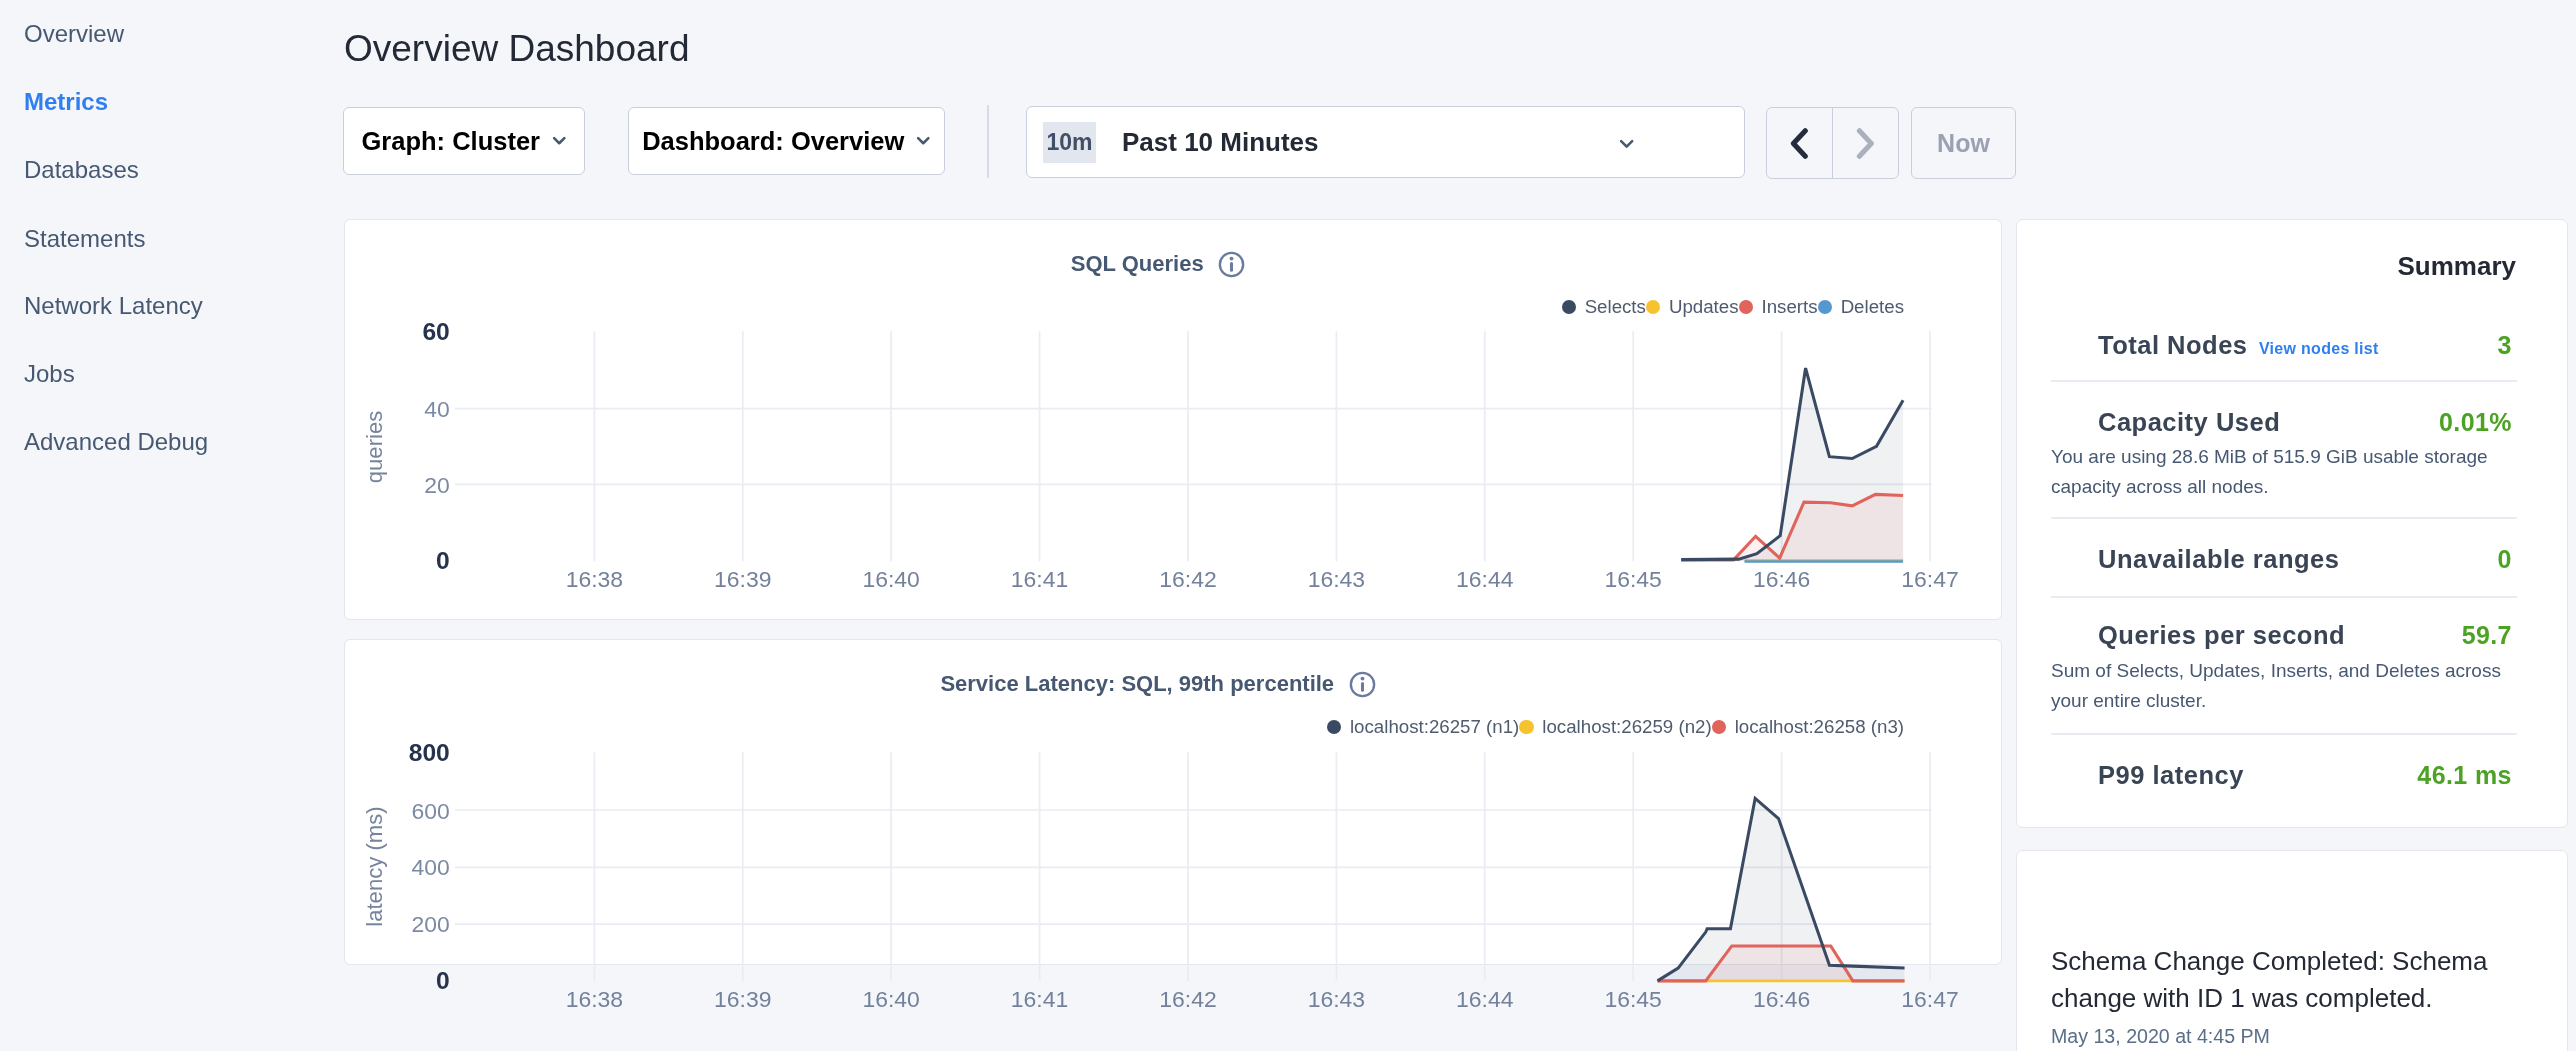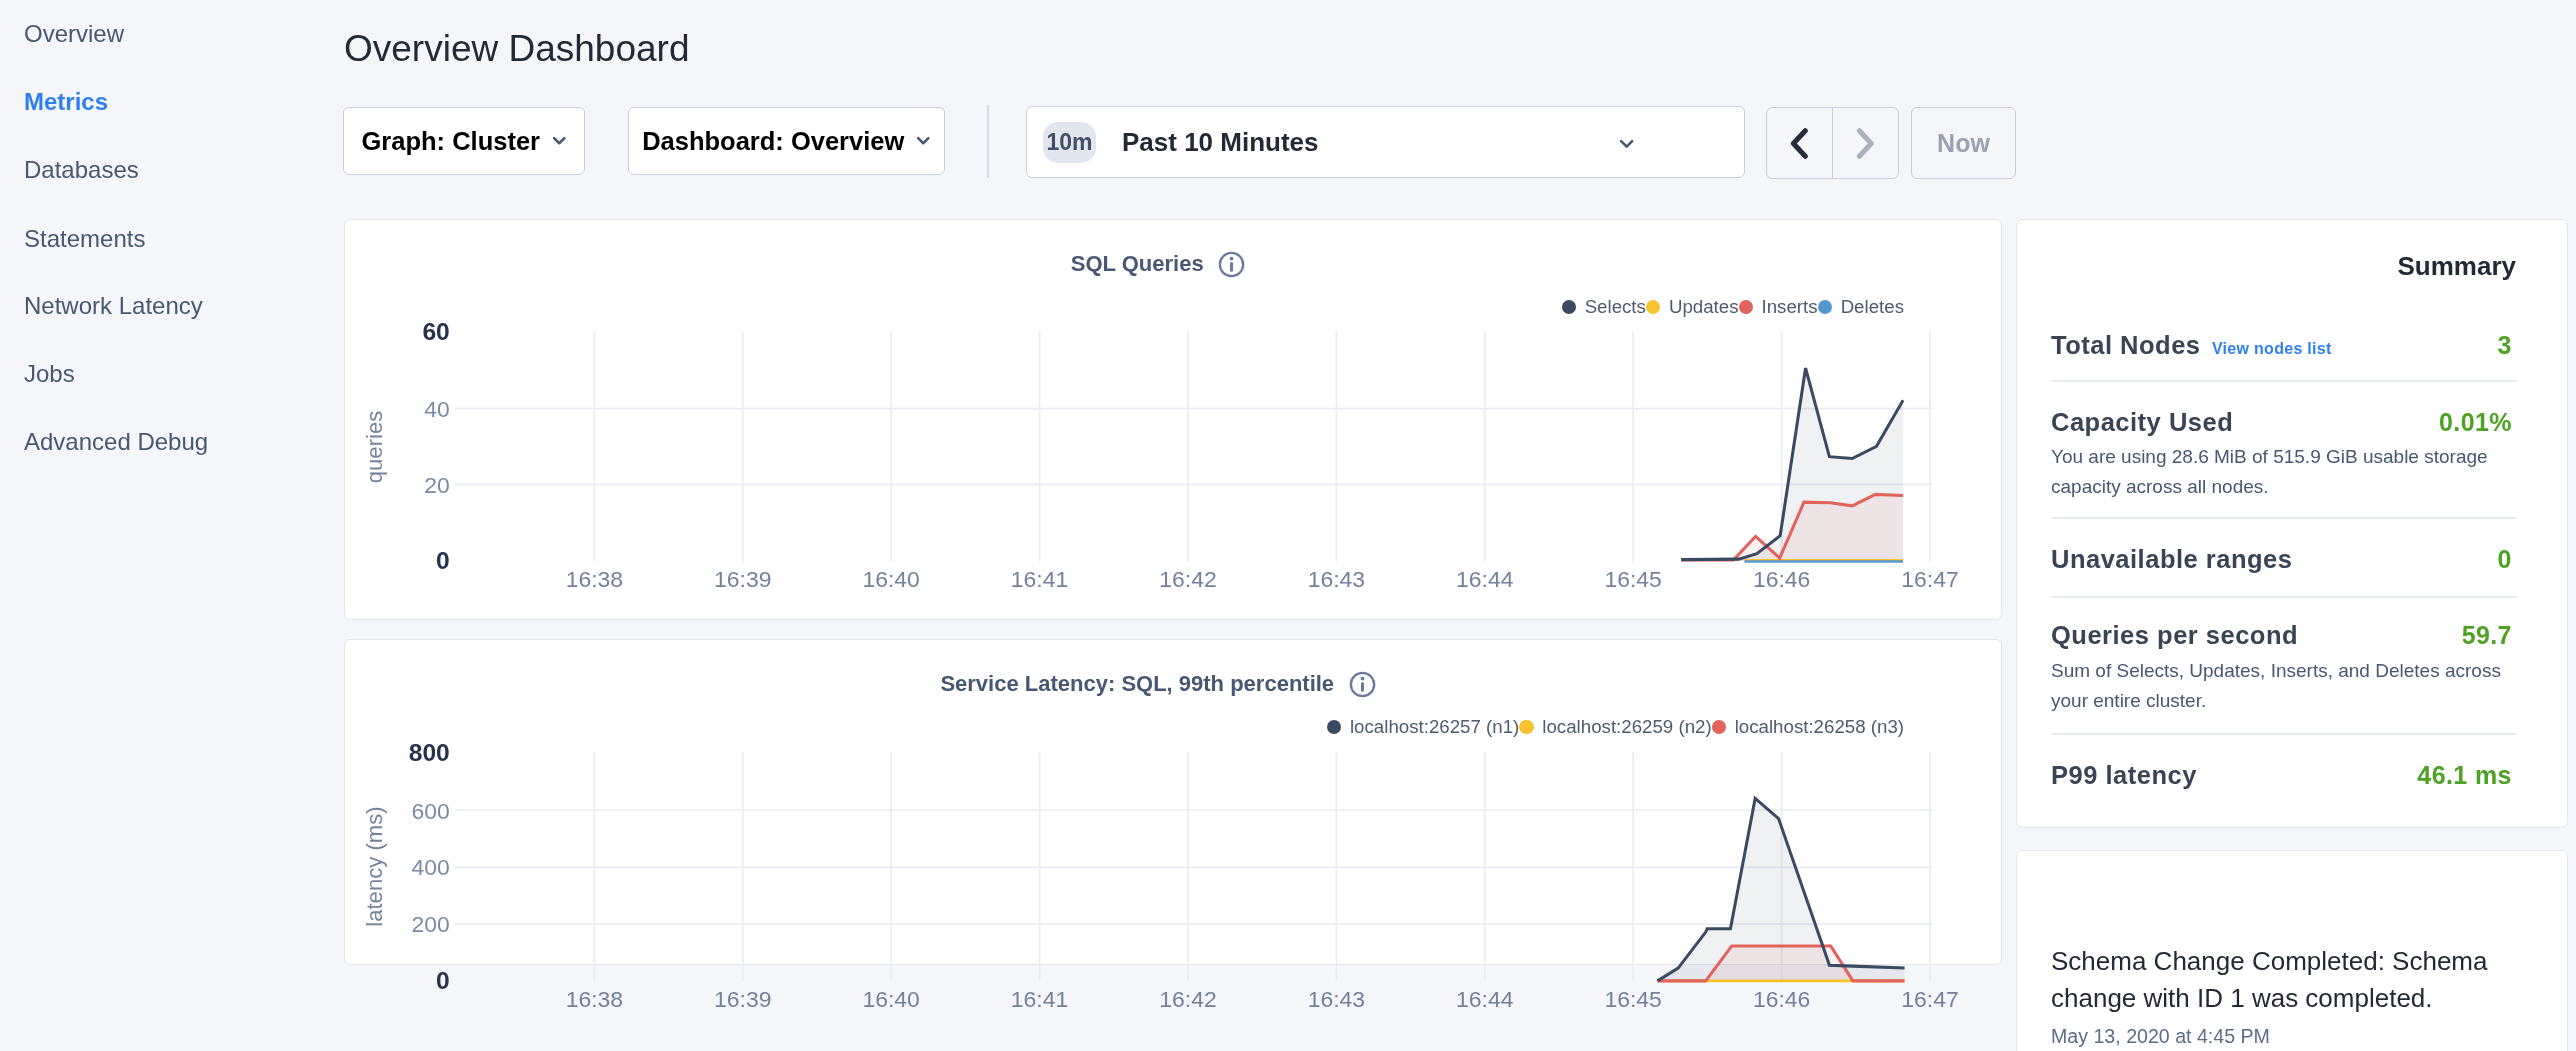--- a/index.html
+++ b/index.html
@@ -27,21 +27,21 @@
   border:1.7px solid #c9cfdc; border-radius:6px;
   display:flex; align-items:center; justify-content:center; gap:12px;
 }
 .dd span { font-size:25.5px; font-weight:bold; color:#000000; white-space:nowrap; }
 .vdiv { position:absolute; left:987px; top:105px; width:1.7px; height:73px; background:#d8dce6; }
 .timebox {
   position:absolute; left:1026px; top:106px; width:719px; height:72px; background:#fff;
   border:1.7px solid #c9cfdc; border-radius:6px; display:flex; align-items:center;
 }
 .badge {
-  margin-left:16px; width:53px; height:41px; background:#e2e6ef; border-radius:15px;
+  margin-left:16px; width:53px; height:41px; background:#e2e6ef; border-radius:0;
   display:flex; align-items:center; justify-content:center;
   font-size:23px; font-weight:bold; color:#424f66;
 }
 .tlabel { margin-left:26px; font-size:26px; font-weight:bold; color:#242a35; }
 .pn {
   position:absolute; left:1766px; top:107px; width:133px; height:72px;
   border:1.7px solid #c9cfdc; border-radius:6px; display:flex;
 }
 .pn .cell { flex:1; display:flex; align-items:center; justify-content:center; }
 .pn .cell:first-child { border-right:1.7px solid #c9cfdc; }
@@ -69,21 +69,21 @@
 
 .panel {
   position:absolute; left:2016px; width:552px; background:#fff;
   border:1.7px solid #e3e6ec; border-radius:6.8px;
 }
 .phead {
   position:absolute; left:34px; right:51px; text-align:right;
   font-weight:bold; color:#242a35;
 }
 .srow { position:absolute; left:34px; width:466px; }
-.slabel { font-size:25.5px; font-weight:bold; color:#394455; letter-spacing:0.5px; }
+.slabel { font-size:25.5px; font-weight:bold; color:#394455; letter-spacing:0.5px;margin-left:47px; }
 .sval { position:absolute; right:5.1px; top:0; font-size:25px; font-weight:bold; color:#4ca223; letter-spacing:0.4px; }
 .slink { font-size:16px; font-weight:bold; color:#2f7ff1; letter-spacing:0.3px; }
 .sdesc { position:absolute; left:34px; width:527px; font-size:19px; color:#475872; line-height:30px; }
 .sdiv { position:absolute; left:34px; width:466px; height:1.7px; background:#e8ebf1; }
 </style>
 </head>
 <body>
 
 <div class="nav-item" style="top:20.4px">Overview</div>
 <div class="nav-item active" style="top:88px">Metrics</div>

